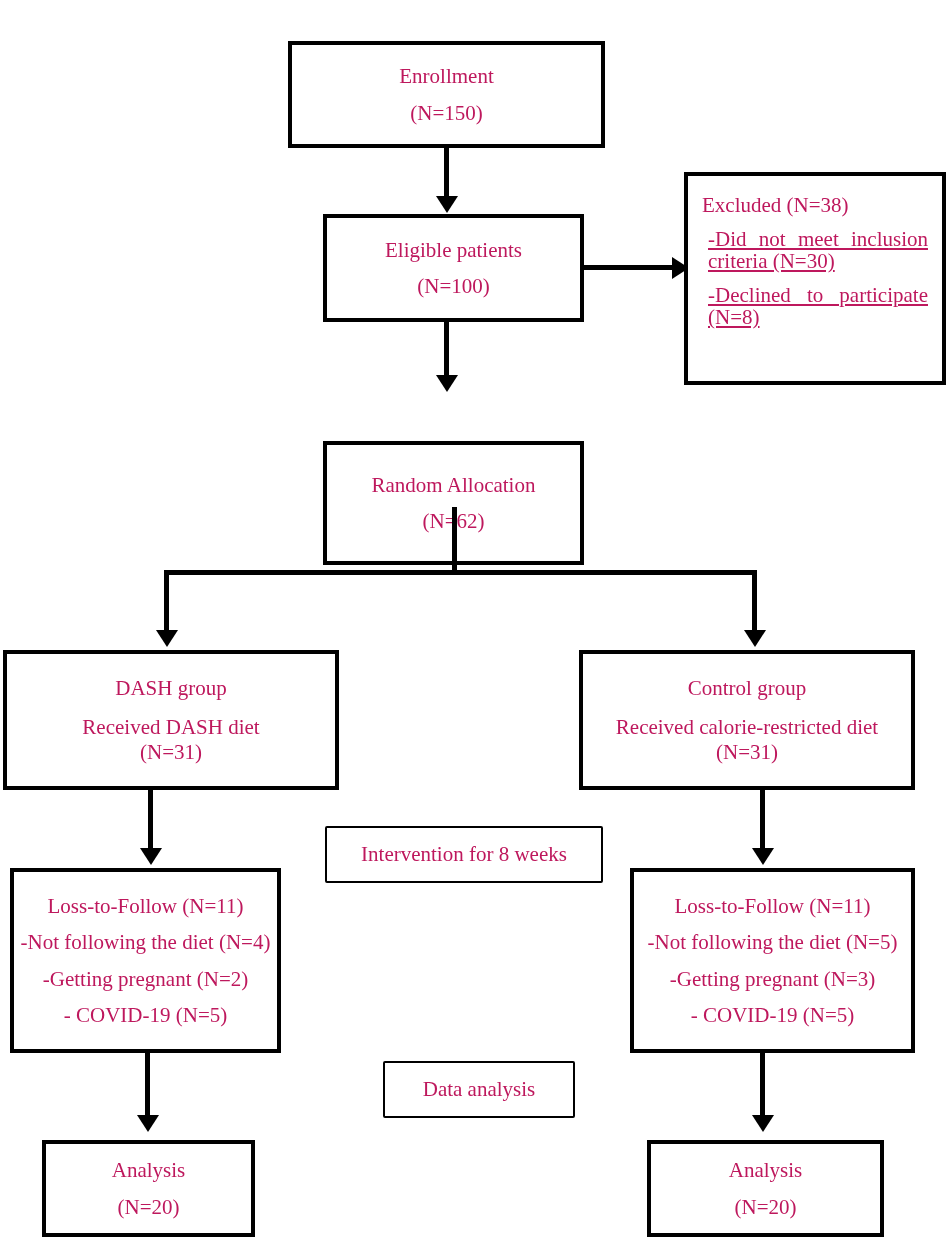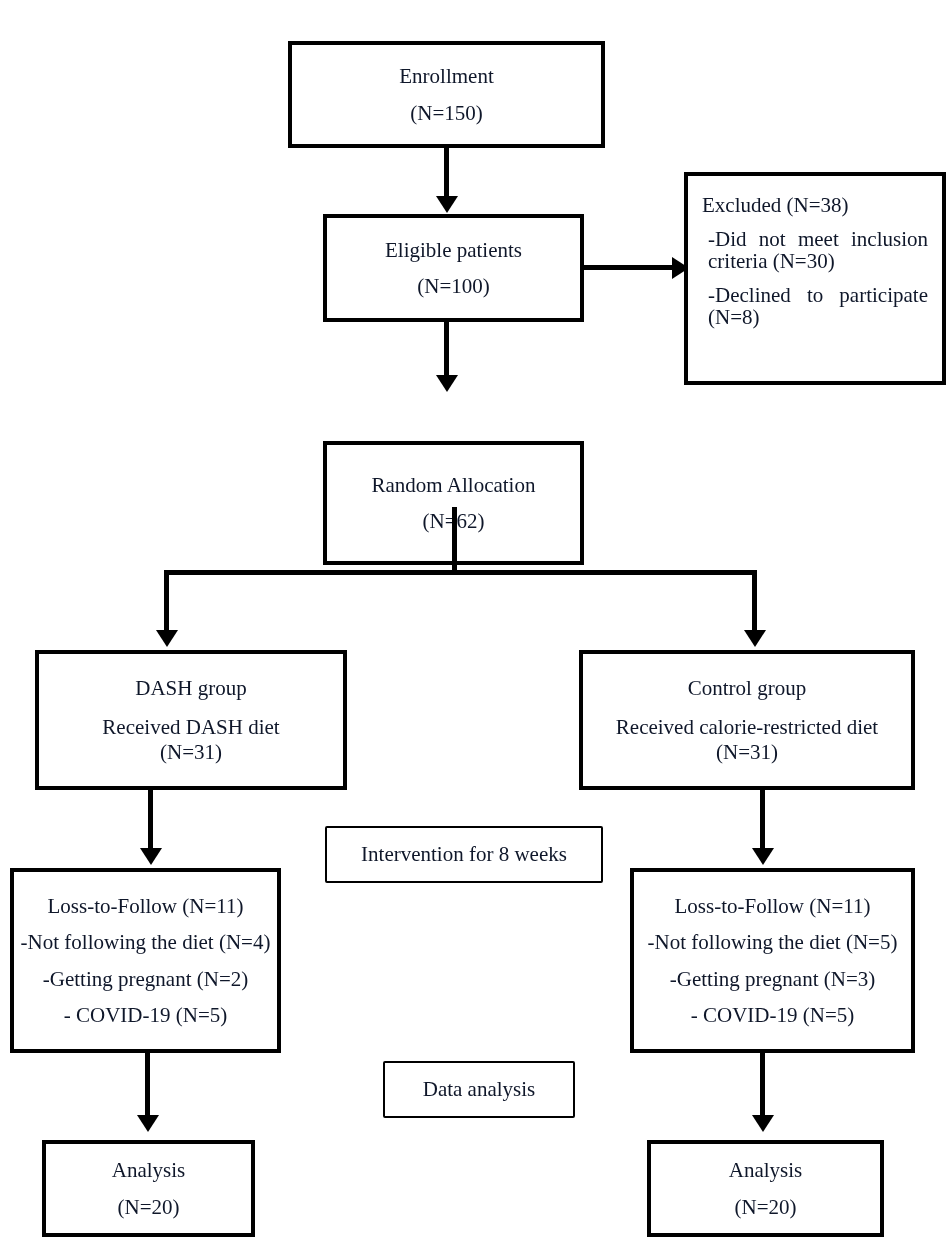--- a/index.html
+++ b/index.html
@@ -6,21 +6,21 @@
     margin: 0;
     padding: 0;
     background: #ffffff;
   }
   #canvas {
     position: relative;
     width: 950px;
     height: 1249px;
     background: #ffffff;
     font-family: "Liberation Serif", "DejaVu Serif", serif;
-    color: #0f172a;
+    color: #be185d;
     overflow: hidden;
   }
   .box {
     position: absolute;
     box-sizing: border-box;
     border: 4px solid #000000;
     background: #ffffff;
     display: flex;
     flex-direction: column;
     justify-content: center;
@@ -41,20 +41,21 @@
     padding: 12px 14px 10px 14px;
   }
   .box.left-align .line {
     padding: 6px 0;
     text-align: justify;
     text-justify: inter-word;
   }
   .box.left-align .line.hang {
     padding-left: 6px;
     text-indent: 0;
+    text-decoration: underline;
   }
   .rbox {
     position: absolute;
     box-sizing: border-box;
     border: 2px solid #000000;
     border-radius: 2px;
     background: #ffffff;
     display: flex;
     justify-content: center;
     align-items: center;
@@ -123,21 +124,21 @@
     <span class="line">(N=62)</span>
   </div>
 
   <div class="vline" style="left:452px; top:507px; height:68px;"></div>
   <div class="hline" style="left:164px; top:570px; width:593px;"></div>
   <div class="vline" style="left:164px; top:570px; height:64px;"></div>
   <div class="arrow-down" style="left:156px; top:630px;"></div>
   <div class="vline" style="left:752px; top:570px; height:64px;"></div>
   <div class="arrow-down" style="left:744px; top:630px;"></div>
 
-  <div class="box" style="left:3px; top:650px; width:312px; height:140px;margin-left:32px;">
+  <div class="box" style="left:3px; top:650px; width:336px; height:140px;">
     <span class="line" style="padding-bottom:16px;">DASH group</span>
     <span class="line">Received DASH diet</span>
     <span class="line">(N=31)</span>
   </div>
 
   <div class="box" style="left:579px; top:650px; width:336px; height:140px;">
     <span class="line" style="padding-bottom:16px;">Control group</span>
     <span class="line">Received calorie-restricted diet</span>
     <span class="line">(N=31)</span>
   </div>

